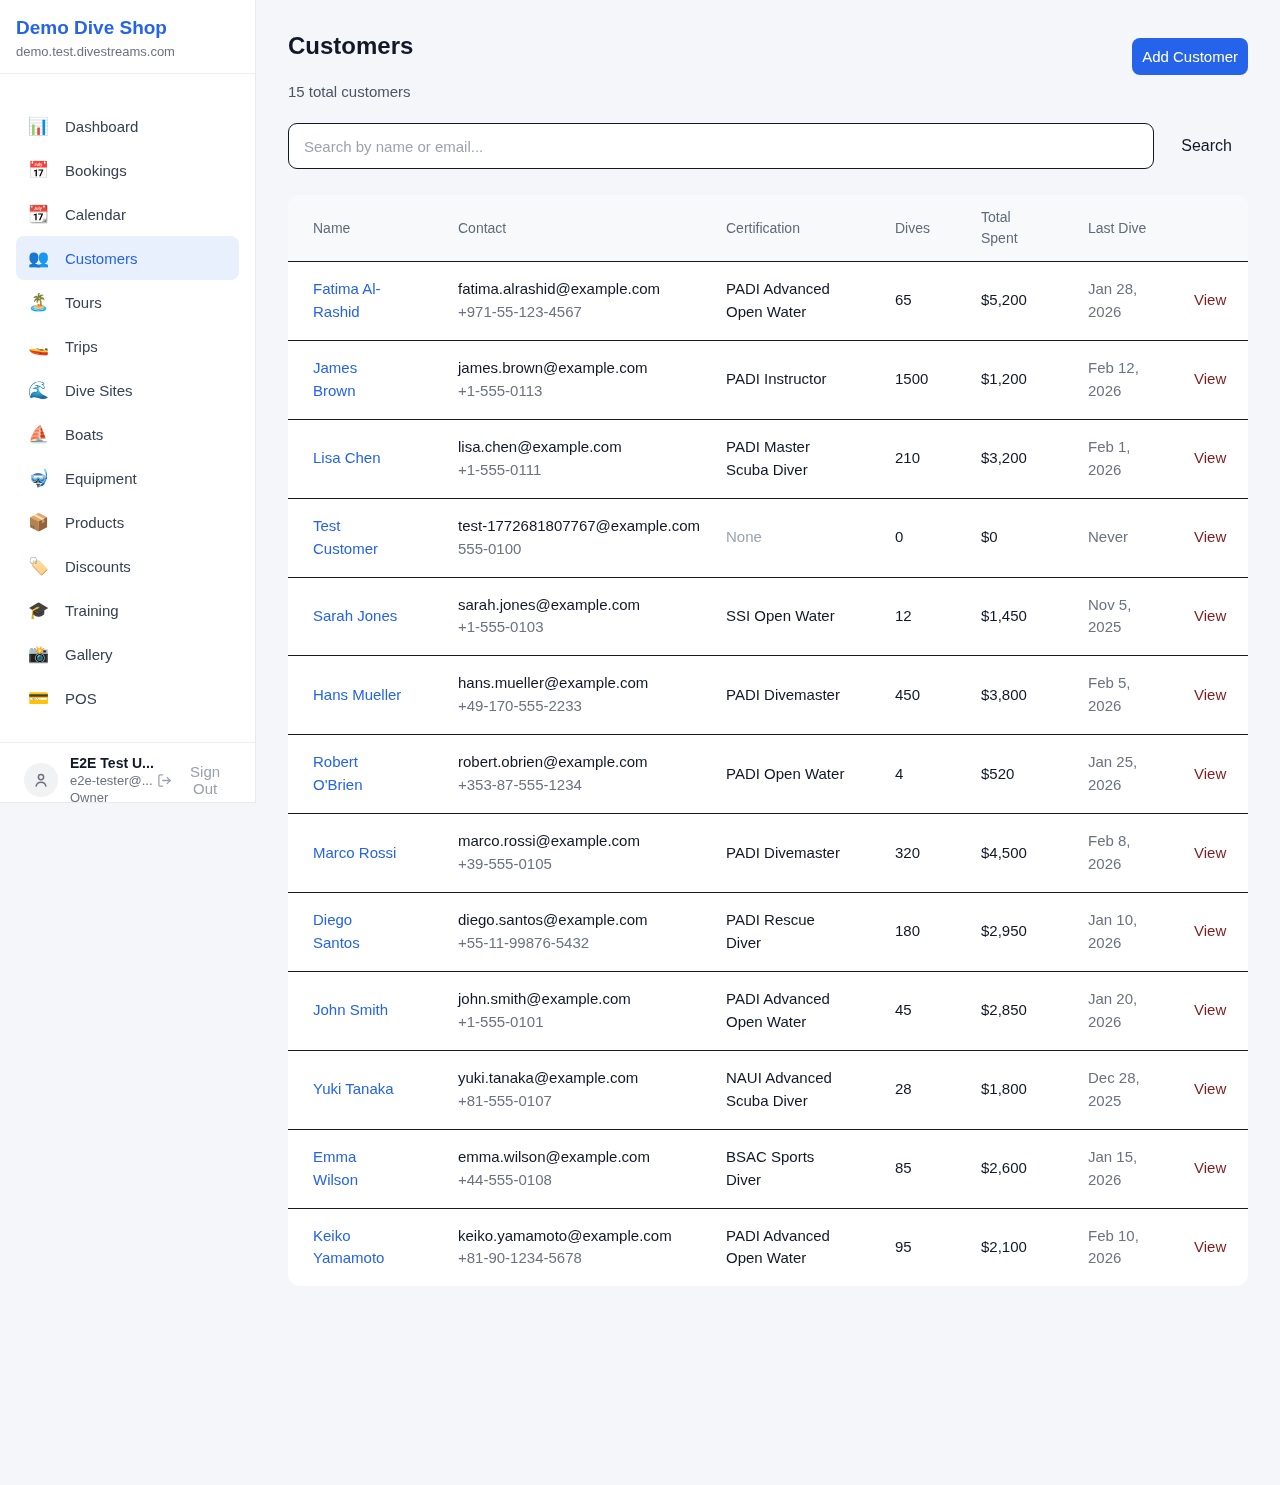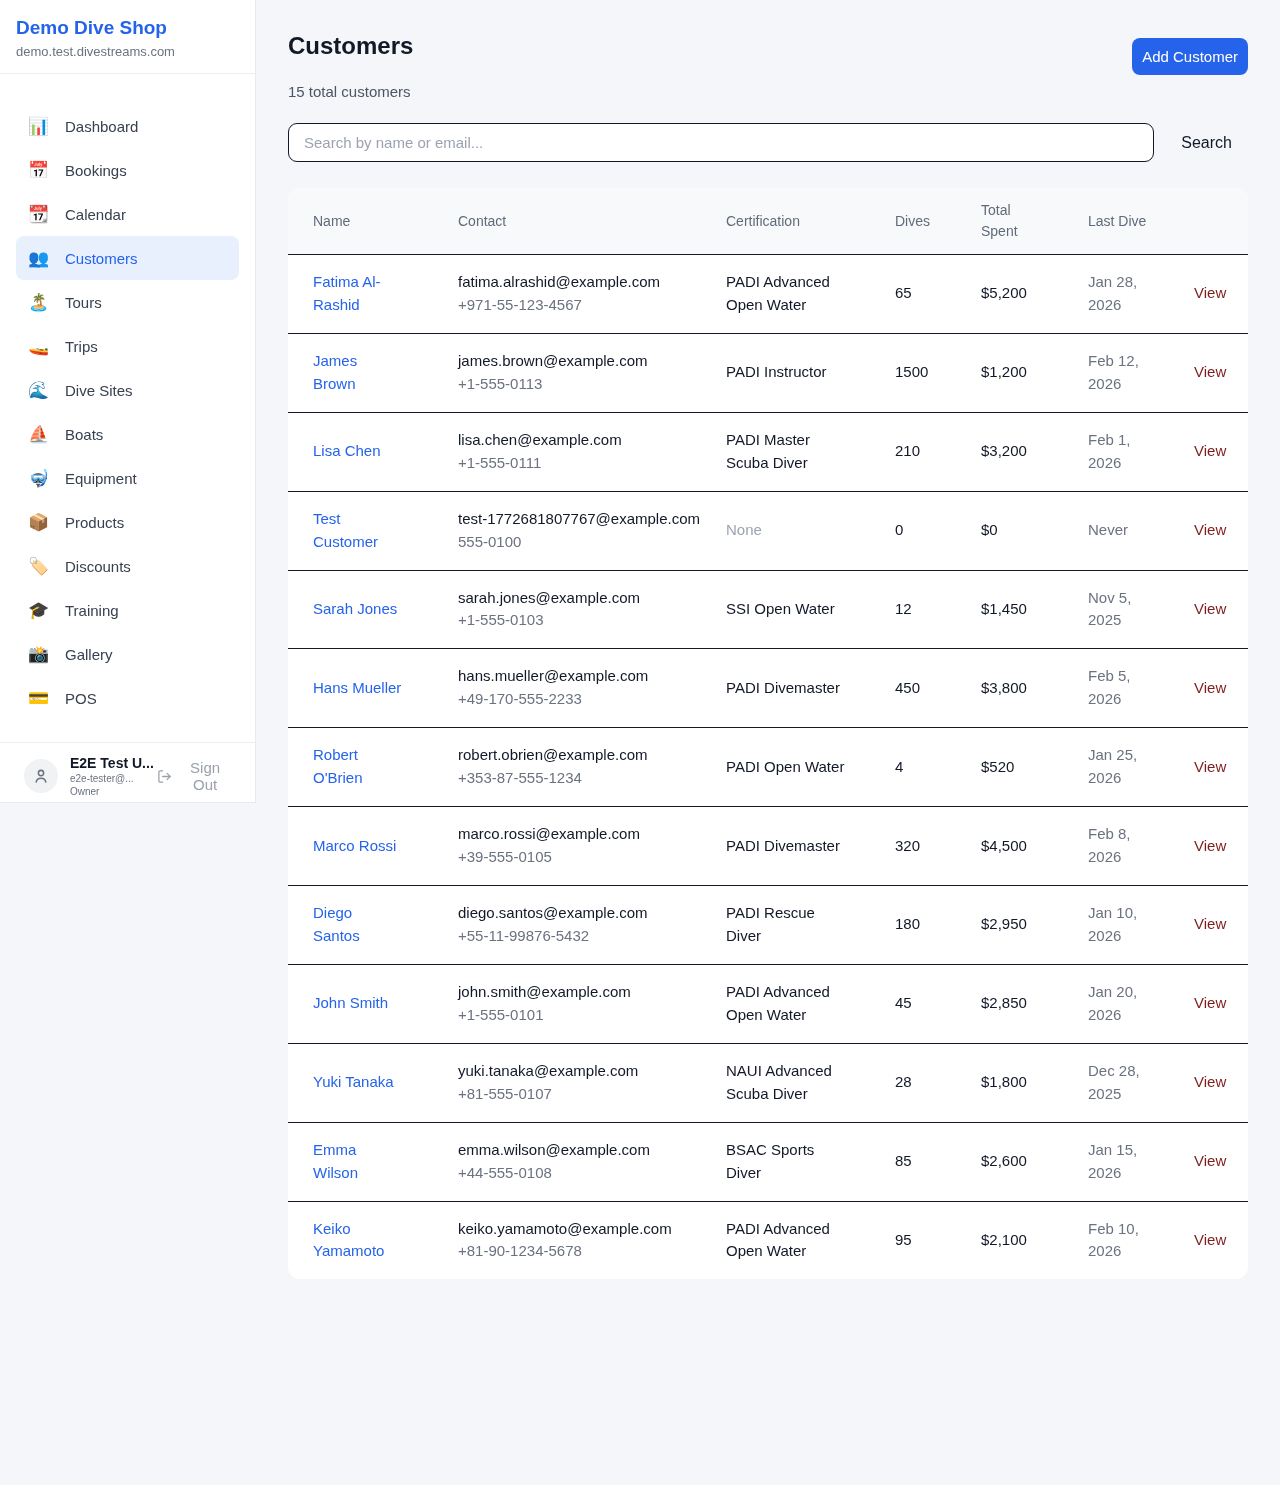--- a/index.html
+++ b/index.html
@@ -28,39 +28,39 @@
   .sidebar-footer {
     border-top:1px solid #eceef2; padding:12px 24px;
     display:flex; align-items:center; gap:12px;
   }
   .avatar {
     width:34px; height:34px; border-radius:50%; background:#f1f2f4;
     display:flex; align-items:center; justify-content:center; flex:none;
   }
   .user-info { min-width:0; }
   .user-name { font-size:14px; font-weight:700; color:#111827; white-space:nowrap; }
-  .user-email, .user-role { font-size:10px; color:#6b7280; margin-top:2px; white-space:nowrap; }
+  .user-email, .user-role { font-size:13px; color:#6b7280; margin-top:2px; white-space:nowrap; }
   .sign-out {
     margin-left:auto; display:flex; align-items:center; gap:7px;
     background:none; border:none; cursor:pointer;
     font-family:inherit; font-size:15px; color:#9aa1ac;
   }
   
   .main { margin-left:256px; padding:32px; }
   .page-header { display:flex; align-items:flex-start; justify-content:space-between; }
   .page-title { font-size:24px; font-weight:700; color:#111827; }
   .page-subtitle { font-size:15px; color:#4b5563; margin-top:23px; }
   .add-btn {
     margin-top:6px; height:37px; padding:0 10px; border:none; border-radius:8px;
     background:#2563eb; color:#ffffff; font-family:inherit; font-size:15px;
     font-weight:500; cursor:pointer;
   }
   .search-row { display:flex; align-items:center; margin-top:23px; }
   .search-input {
-    flex:1; height:39px; border:1px solid #111827; border-radius:9px;
+    flex:1; height:46px; border:1px solid #111827; border-radius:9px;
     padding:0 15px; font-family:inherit; font-size:15px; color:#0369a1;
     background:#ffffff; outline:none; max-width:867px;
   }
   .search-input::placeholder { color:#9ca3af; }
   .search-btn {
     margin-left:27px; margin-right:16px; background:none; border:none; cursor:pointer;
     font-family:inherit; font-size:16px; color:#111827;
   }
   
   .card { margin-top:26px; background:#ffffff; border-radius:12px; overflow:hidden; }

